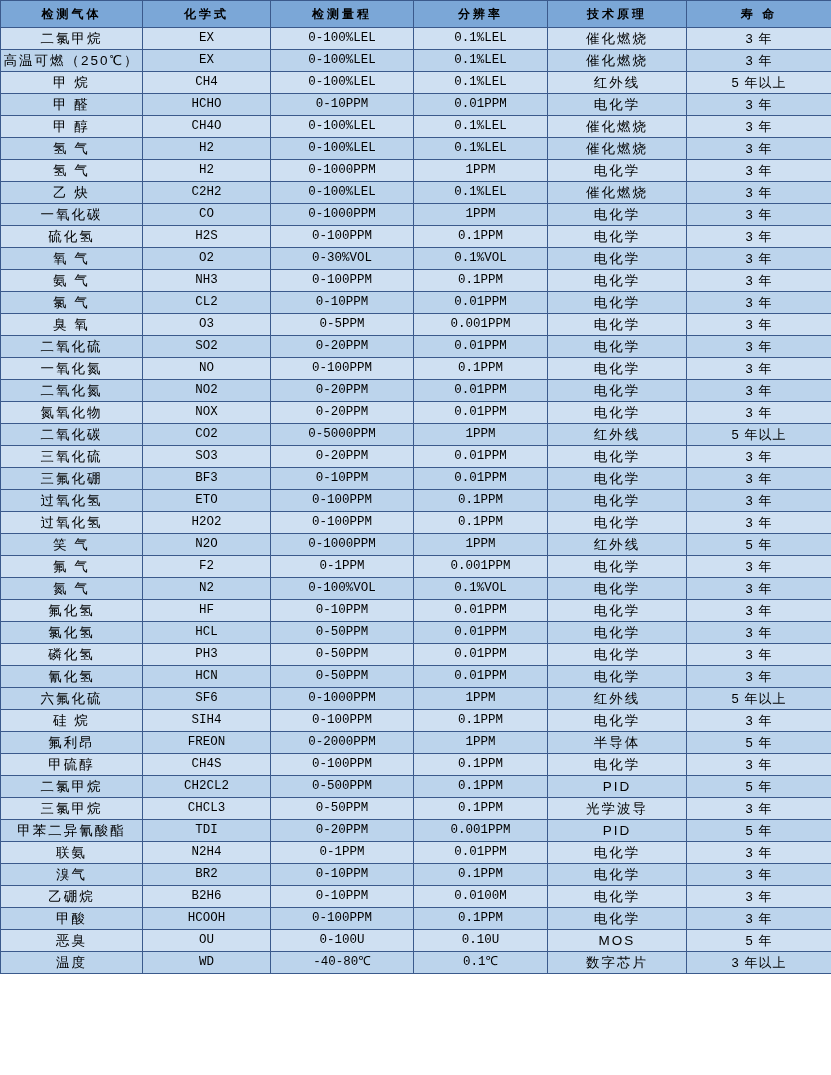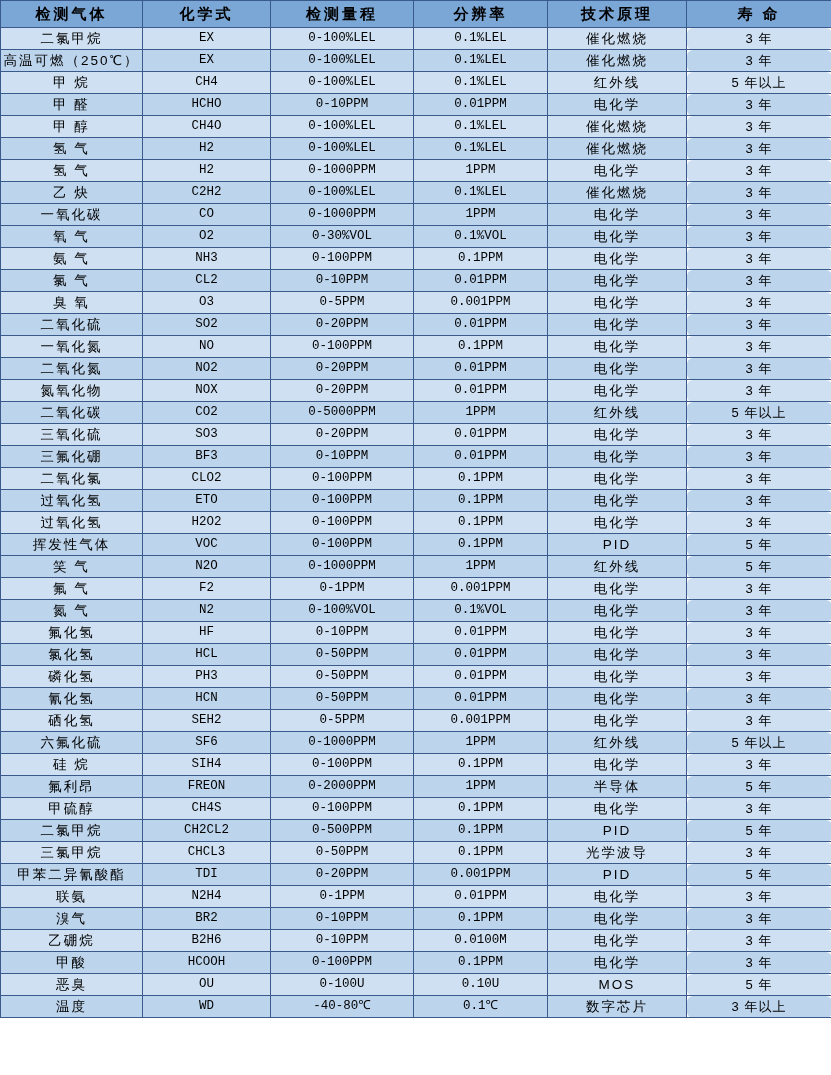--- a/index.html
+++ b/index.html
@@ -35,21 +35,21 @@
     vertical-align: middle;
     color: #000000;
     padding: 0;
     height: 21px;
     line-height: 21px;
     overflow: hidden;
     white-space: nowrap;
   }
   table.gas-table thead th {
     background: #7ba7d7;
-    font-size: 15px;
+    font-size: 12px;
     font-weight: bold;
     height: 26px;
     line-height: 26px;
     letter-spacing: 3px;
   }
   table.gas-table tbody tr.odd td {
     background: #cfe0f2;
   }
   table.gas-table tbody tr.even td {
     background: #bcd4ec;
@@ -59,21 +59,20 @@
     letter-spacing: 2px;
   }
   td.en {
     font-family: "Liberation Mono", monospace;
     font-size: 12.5px;
     letter-spacing: 0px;
   }
   td.life {
     font-size: 13px;
     letter-spacing: 1px;
-    border-radius: 6px;
   }
 </style>
 </head>
 <body>
 
 <div class="table-wrap">
   <table class="gas-table">
     <colgroup>
       <col class="c0">
         <col class="c1">
@@ -158,20 +157,28 @@
           <td class="life">3 年</td>
         </tr>
         <tr class="even">
           <td class="cn">一氧化碳</td>
           <td class="en">CO</td>
           <td class="en">0-1000PPM</td>
           <td class="en">1PPM</td>
           <td class="cn">电化学</td>
           <td class="life">3 年</td>
         </tr>
+        <tr class="odd">
+          <td class="cn">硫化氢</td>
+          <td class="en">H2S</td>
+          <td class="en">0-100PPM</td>
+          <td class="en">0.1PPM</td>
+          <td class="cn">电化学</td>
+          <td class="life">3 年</td>
+        </tr>
         <tr class="even">
           <td class="cn">氧 气</td>
           <td class="en">O2</td>
           <td class="en">0-30%VOL</td>
           <td class="en">0.1%VOL</td>
           <td class="cn">电化学</td>
           <td class="life">3 年</td>
         </tr>
         <tr class="odd">
           <td class="cn">氨 气</td>
@@ -246,51 +253,35 @@
           <td class="life">3 年</td>
         </tr>
         <tr class="even">
           <td class="cn">三氟化硼</td>
           <td class="en">BF3</td>
           <td class="en">0-10PPM</td>
           <td class="en">0.01PPM</td>
           <td class="cn">电化学</td>
           <td class="life">3 年</td>
         </tr>
-        <tr class="odd">
-          <td class="cn">二氧化氯</td>
-          <td class="en">CLO2</td>
-          <td class="en">0-100PPM</td>
-          <td class="en">0.1PPM</td>
-          <td class="cn">电化学</td>
-          <td class="life">3 年</td>
-        </tr>
         <tr class="even">
           <td class="cn">过氧化氢</td>
           <td class="en">ETO</td>
           <td class="en">0-100PPM</td>
           <td class="en">0.1PPM</td>
           <td class="cn">电化学</td>
           <td class="life">3 年</td>
         </tr>
         <tr class="odd">
           <td class="cn">过氧化氢</td>
           <td class="en">H2O2</td>
           <td class="en">0-100PPM</td>
           <td class="en">0.1PPM</td>
           <td class="cn">电化学</td>
           <td class="life">3 年</td>
-        </tr>
-        <tr class="even">
-          <td class="cn">挥发性气体</td>
-          <td class="en">VOC</td>
-          <td class="en">0-100PPM</td>
-          <td class="en">0.1PPM</td>
-          <td class="cn">PID</td>
-          <td class="life">5 年</td>
         </tr>
         <tr class="even">
           <td class="cn">笑 气</td>
           <td class="en">N2O</td>
           <td class="en">0-1000PPM</td>
           <td class="en">1PPM</td>
           <td class="cn">红外线</td>
           <td class="life">5 年</td>
         </tr>
         <tr class="odd">
@@ -331,28 +322,20 @@
           <td class="en">0-50PPM</td>
           <td class="en">0.01PPM</td>
           <td class="cn">电化学</td>
           <td class="life">3 年</td>
         </tr>
         <tr class="even">
           <td class="cn">氰化氢</td>
           <td class="en">HCN</td>
           <td class="en">0-50PPM</td>
           <td class="en">0.01PPM</td>
-          <td class="cn">电化学</td>
-          <td class="life">3 年</td>
-        </tr>
-        <tr class="odd">
-          <td class="cn">硒化氢</td>
-          <td class="en">SEH2</td>
-          <td class="en">0-5PPM</td>
-          <td class="en">0.001PPM</td>
           <td class="cn">电化学</td>
           <td class="life">3 年</td>
         </tr>
         <tr class="even">
           <td class="cn">六氟化硫</td>
           <td class="en">SF6</td>
           <td class="en">0-1000PPM</td>
           <td class="en">1PPM</td>
           <td class="cn">红外线</td>
           <td class="life">5 年以上</td>

